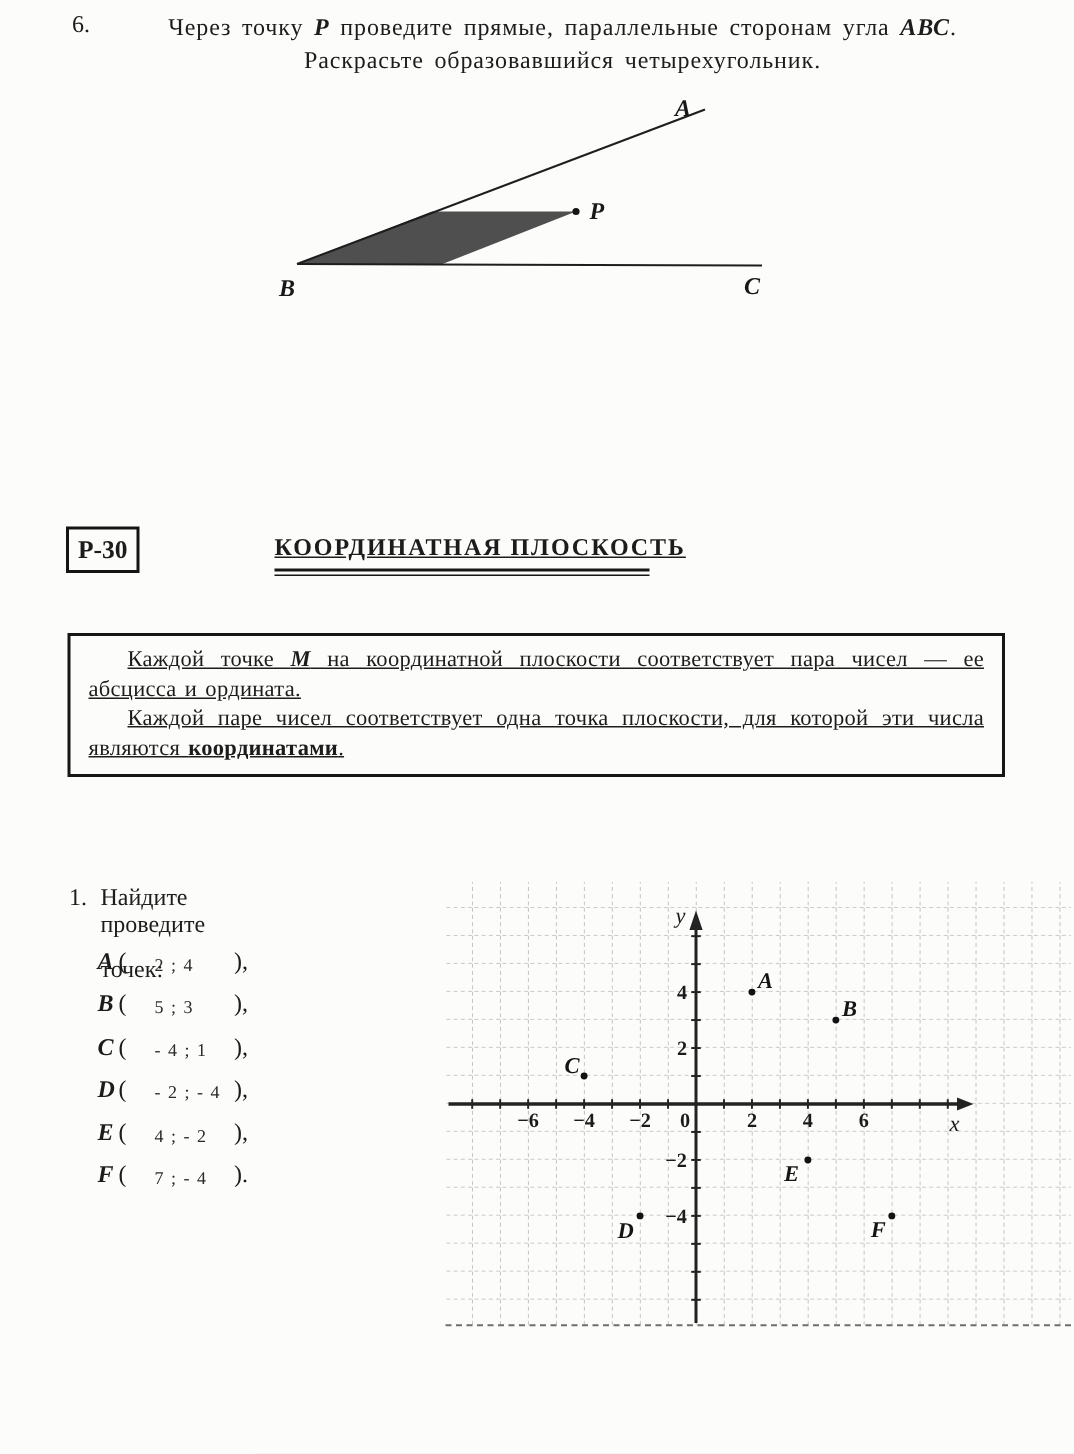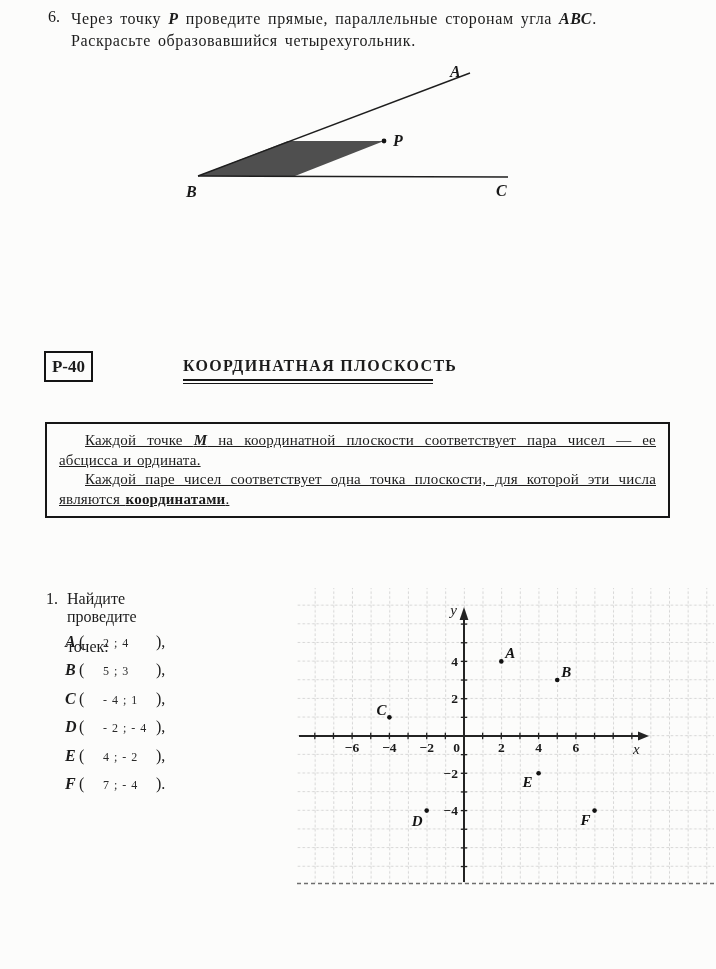--- a/index.html
+++ b/index.html
@@ -7,33 +7,33 @@
     position:relative; width:716px; height:969px; margin:0 auto;
     background:#fcfcfb; overflow:hidden;
     font-family:"Liberation Serif","DejaVu Serif",serif; color:#1c1c1c;
   }
   .mi{font-style:italic;font-weight:bold;}
   .bold{font-weight:bold;}
 
   
   .prob6{position:absolute;left:48px;top:8px;display:flex;}
   .prob6-num{font-size:16px;width:23px;flex:none;}
-  .prob6-text{font-size:16px;letter-spacing:.6px;word-spacing:2.5px;line-height:21.5px;width:608px;}
+  .prob6-text{font-size:16px;letter-spacing:.6px;word-spacing:2.5px;line-height:21.5px;width:608px;text-align:center;}
 
   
   .fig6{position:absolute;left:120px;top:58px;}
   .fig-label{font-size:16px;font-weight:bold;font-style:italic;fill:#181818;}
 
   
   .sec-code{
     position:absolute;left:44px;top:351px;width:49px;height:31px;
     border:2px solid #141414;box-sizing:border-box;display:flex;align-items:center;justify-content:center;
     font-size:17px;font-weight:bold;
   }
-  .sec-title-wrap{position:absolute;left:183px;top:357px;width:250px;text-align:center;}
+  .sec-title-wrap{position:absolute;left:183px;top:357px;width:250px;text-align:center;text-decoration:underline;}
   .sec-title{font-size:16px;font-weight:bold;letter-spacing:1.3px;white-space:nowrap;}
   .sec-u1{height:2px;background:#161616;margin-top:4px;}
   .sec-u2{height:1px;background:#161616;margin-top:2px;}
 
   
   .infobox{
     position:absolute;left:45px;top:422px;width:625px;height:96px;
     border:2px solid #161616;box-sizing:border-box;
     padding:7px 12px 0 12px;
     font-size:15px;line-height:19.5px;text-align:justify;letter-spacing:.2px;word-spacing:1.5px;
@@ -76,21 +76,21 @@
     <line x1="78" y1="118" x2="350" y2="15" stroke="#1e1e1e" stroke-width="1.4"></line>
     <line x1="78" y1="118" x2="388" y2="119" stroke="#1e1e1e" stroke-width="1.4"></line>
     <circle cx="264" cy="83" r="2.4" fill="#141414"></circle>
     <text x="330" y="19" class="fig-label">A</text>
     <text x="66" y="139" class="fig-label">B</text>
     <text x="376" y="138" class="fig-label">C</text>
     <text x="273" y="88" class="fig-label">P</text>
   </svg>
 
   <div class="sec-code">
-    <span>Р-40</span>
+    <span>Р-30</span>
   </div>
   <div class="sec-title-wrap">
     <div class="sec-title">КООРДИНАТНАЯ ПЛОСКОСТЬ</div>
     <div class="sec-u1"></div>
     <div class="sec-u2"></div>
   </div>
 
   <div class="infobox">
     <p><span>Каждой точке </span><span class="mi">М</span><span> на координатной плоскости соответствует пара чисел — ее абсцисса и ордината.</span></p>
     <p><span>Каждой паре чисел соответствует одна точка плоскости, для которой эти числа являются </span><span class="bold">координатами</span><span>.</span></p>

